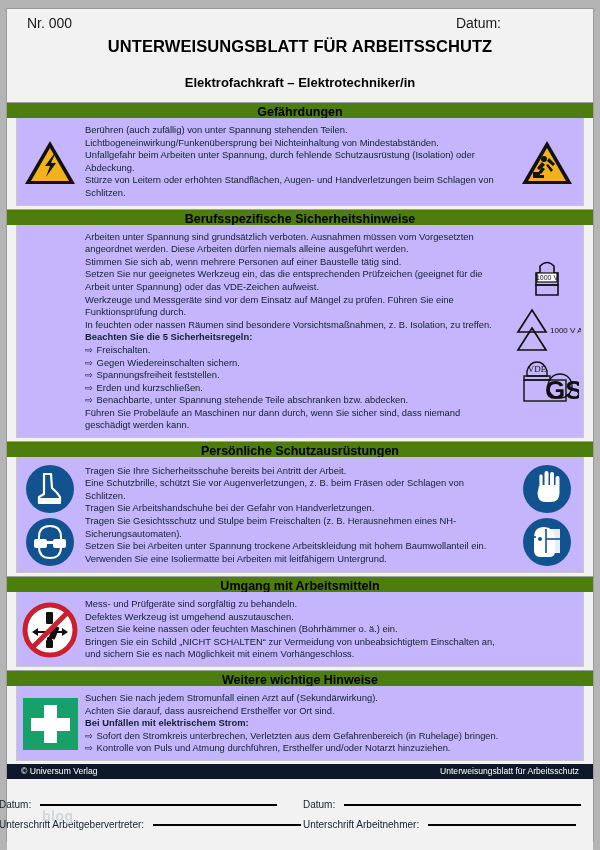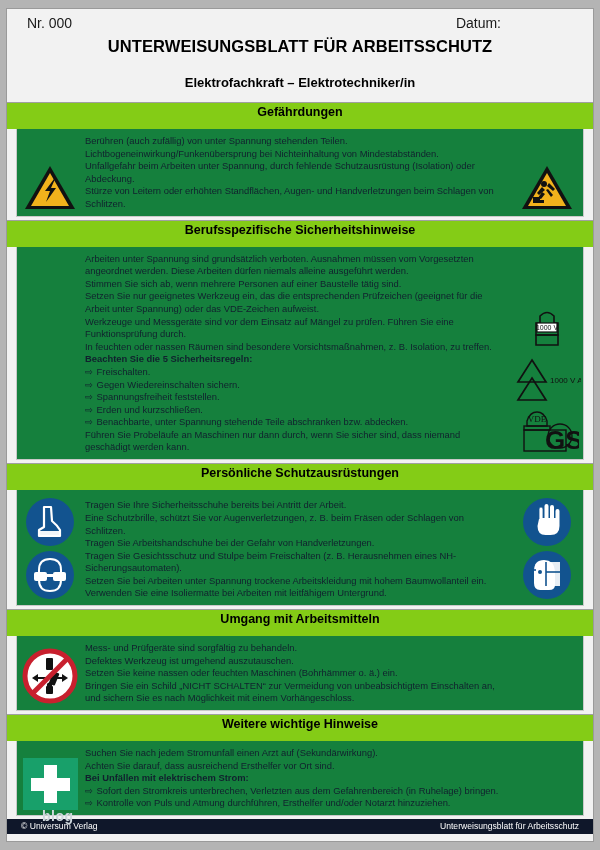--- a/index.html
+++ b/index.html
@@ -47,40 +47,40 @@
   .title-sub {
     text-align: center;
     font-size: 13px;
     font-weight: bold;
     color: #000;
     margin: 19px 0 12px 0;
   }
 
   
   .sec-head {
-    background: #84cc16;
-    height: 27px;
+    background: #4d7c0f;
+    height: 16px;
     line-height: 19px;
     text-align: center;
     font-size: 12.5px;
     font-weight: bold;
     color: #000;
     border-top: 1px solid #a0a0a0;
   }
   
   .sec-body {
     position: relative;
-    background: #15803d;
+    background: #c4b5fd;
     border: 1px solid #c9c9c9;
     border-top: none;
     margin: 0 9px 3px 9px;
     padding: 5px 0 5px 0;
     min-height: 30px;
     display: flex;
-    align-items: flex-end;
+    align-items: center;
   }
   .icon-col {
     flex: 0 0 auto;
     width: 66px;
     display: flex;
     flex-direction: column;
     align-items: center;
     gap: 3px;
     padding-top: 2px;
   }

